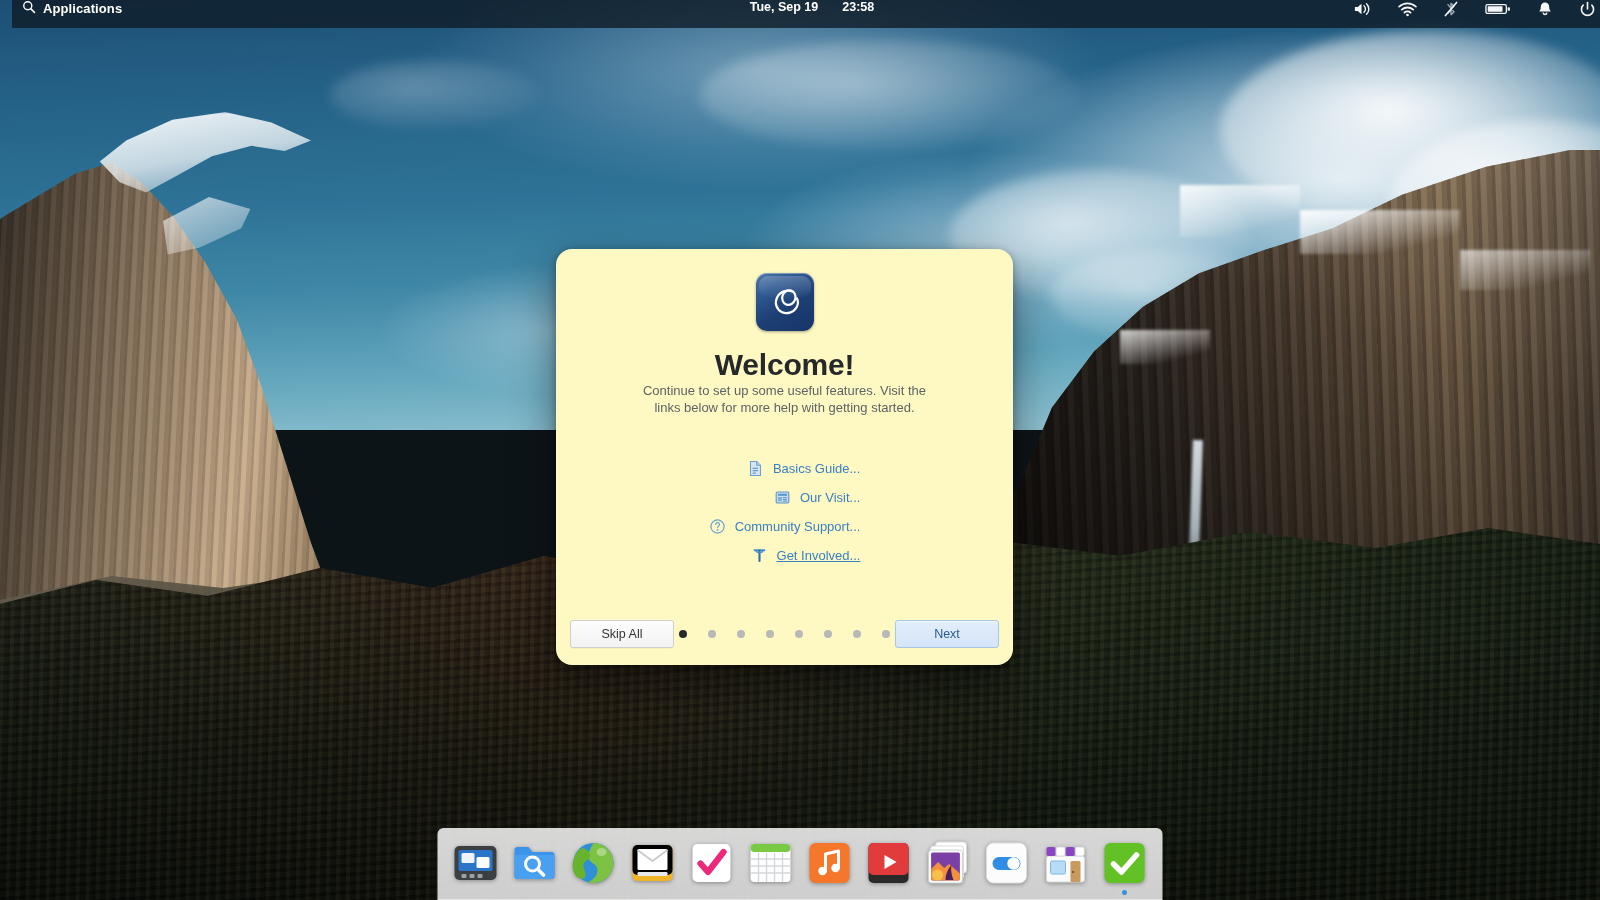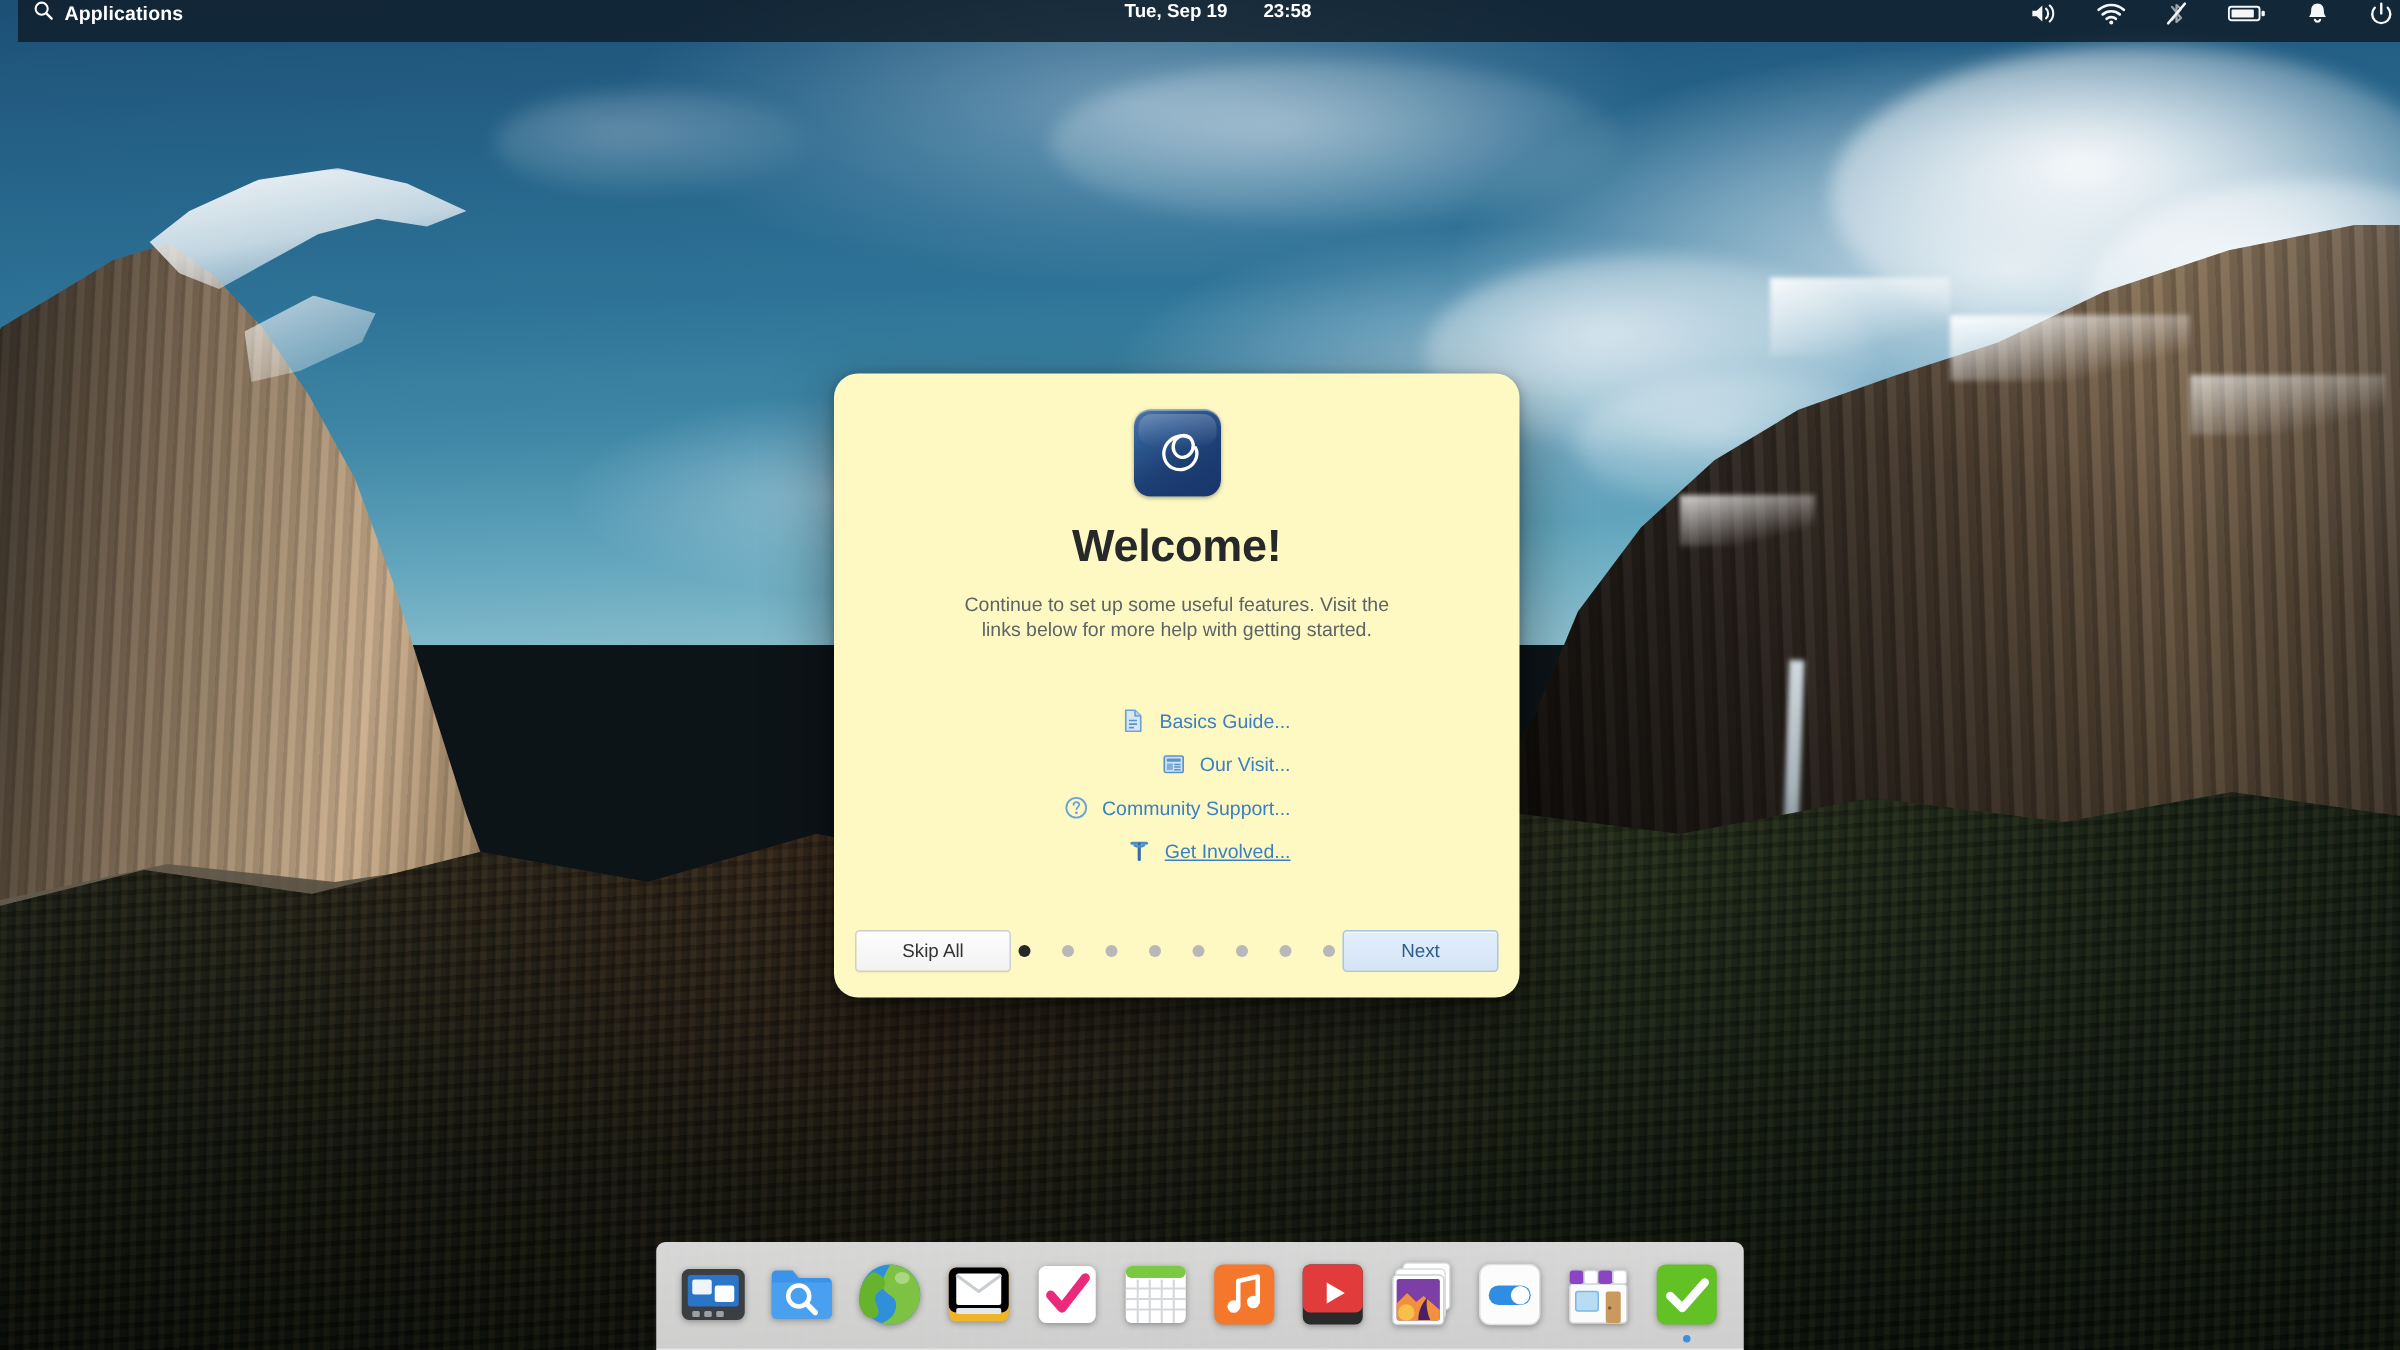--- a/index.html
+++ b/index.html
@@ -156,21 +156,21 @@
   }
   .logo::before {
     content: ""; position: absolute; left: 3px; top: 3px; right: 3px; height: 40%;
     border-radius: 9px 9px 40% 40%;
     background: linear-gradient(180deg, rgba(255,255,255,.20), rgba(255,255,255,0));
   }
   .title {
     margin-top: 17px; font-size: 30px; font-weight: bold; color: #26282a; letter-spacing: -.2px;
   }
   .subtitle {
-    margin-top: 12px; width: 290px; text-align: center;
+    margin-top: 0; width: 290px; text-align: center;
     font-size: 13px; line-height: 17px; color: #5e6366;
   }
   .links { margin-top: 44px; display: flex; flex-direction: column; gap: 12px; align-self: center; align-items: flex-end; }
   .link-row { display: flex; align-items: center; gap: 9px; cursor: pointer; }
   .link-icon { width: 17px; height: 17px; flex: none; display: block; }
   .link-text { font-size: 13px; color: #3a80c4; }
   .link-row.hovered .link-text { text-decoration: underline; }
 
   .footer {
     margin-top: auto; width: 100%; height: 62px;

